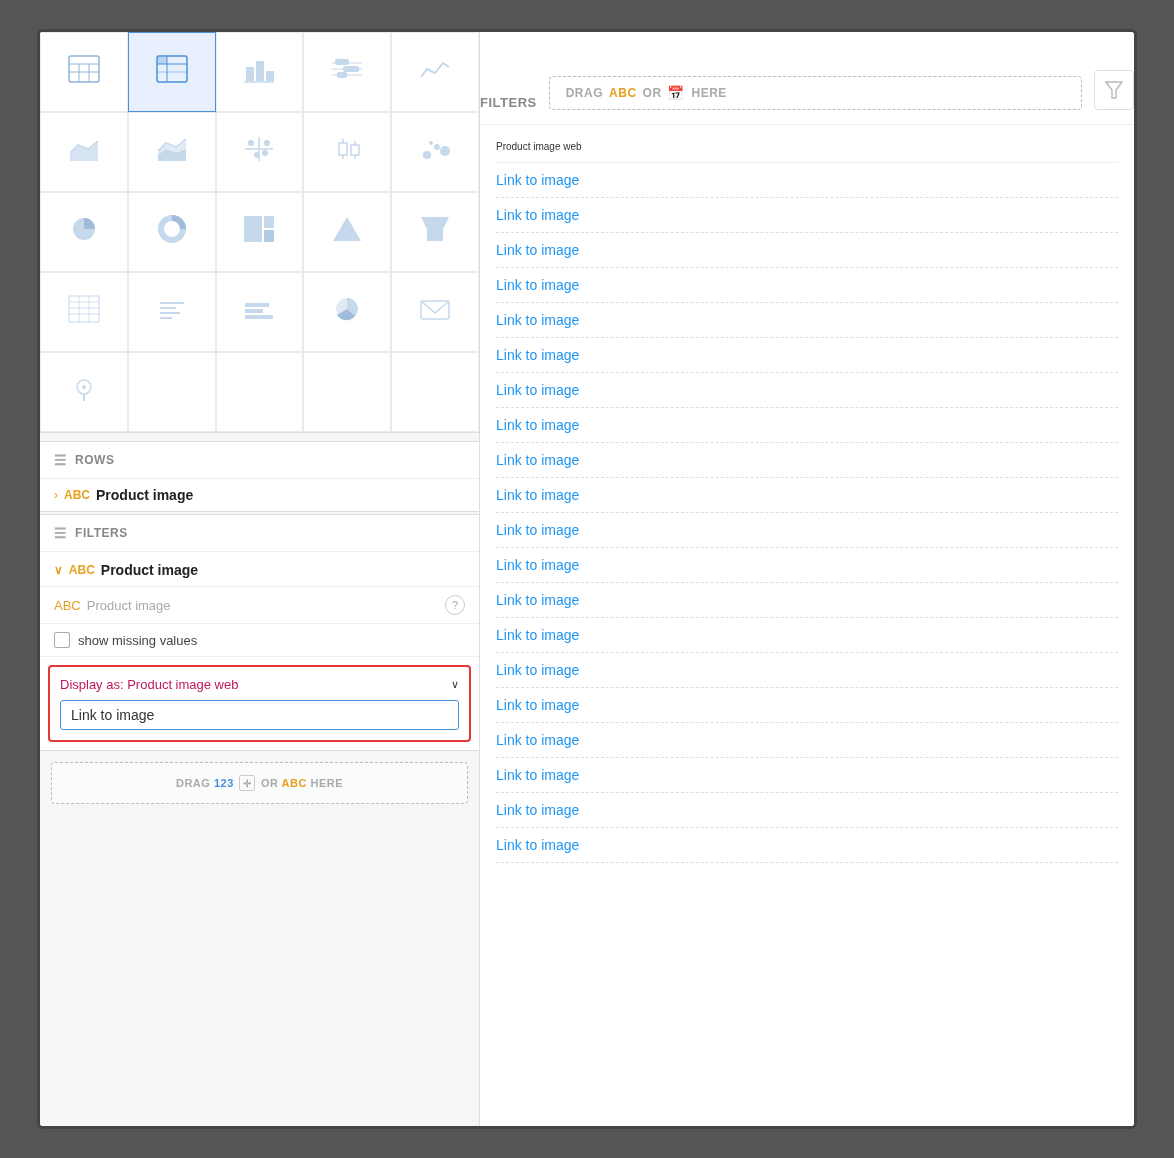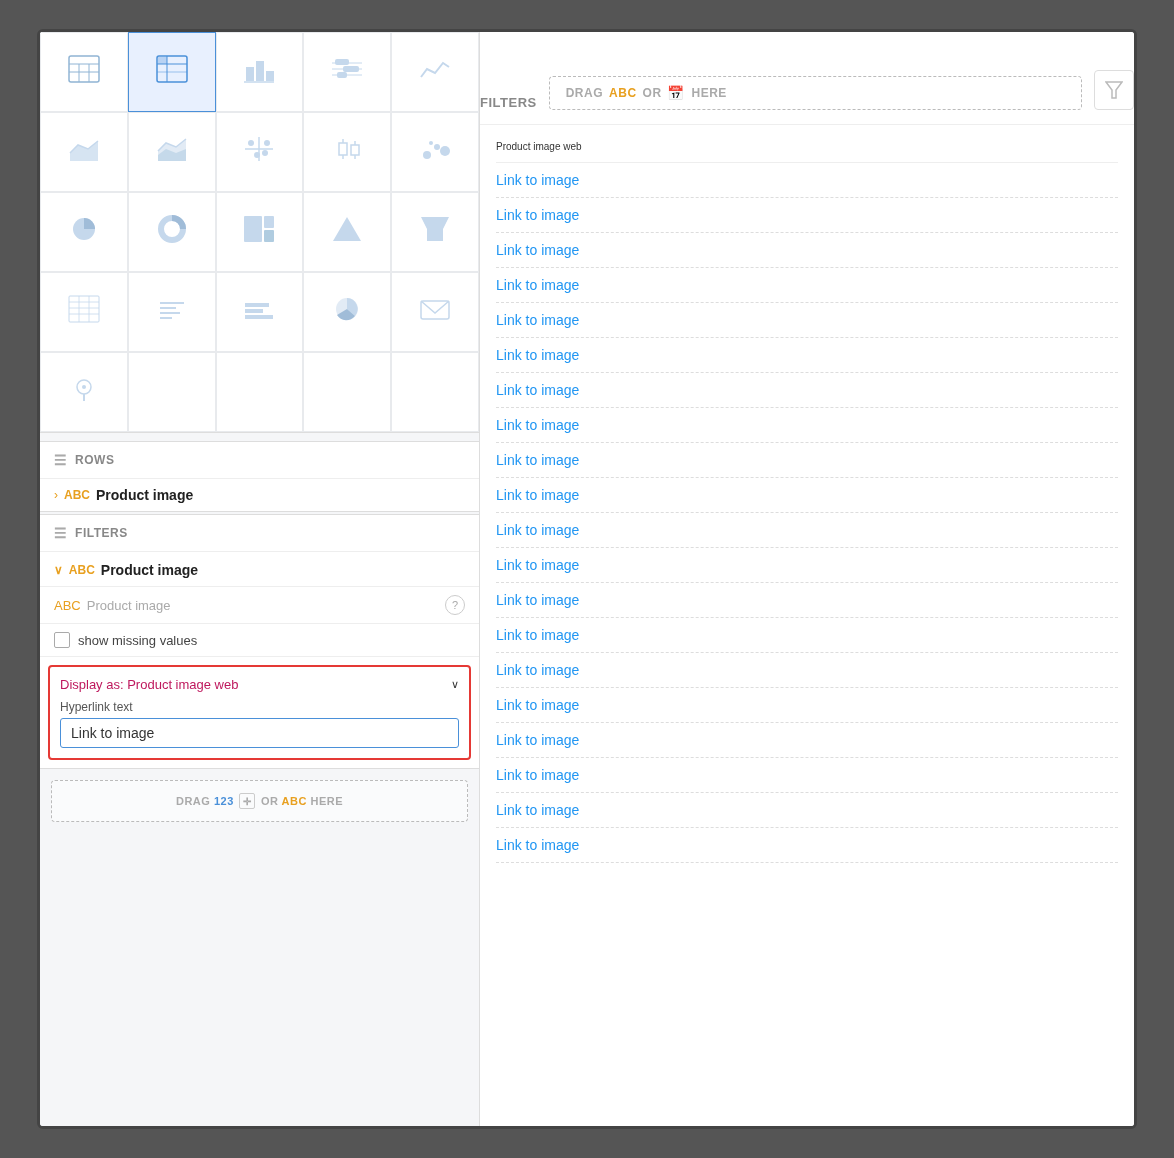--- a/index.html
+++ b/index.html
@@ -534,21 +534,20 @@
       <div class="checkbox-row">
         <div class="checkbox-box"></div>
         <span>show missing values</span>
       </div>
 
       <div class="display-as-box">
         <div class="display-as-row">
           <span class="display-as-label">Display as: Product image web</span>
           <span class="display-as-chevron">∨</span>
         </div>
-        <div class="hyperlink-label">Hyperlink text</div>
         <input class="hyperlink-input" type="text" value="Link to image" style="">
       </div>
     </div>
 
     <div class="drag-drop-bottom">
       <span>DRAG </span>
       <span class="num">123</span>
       <span> </span>
       <span class="drag-cross-icon">✛</span>
       <span> OR </span>

